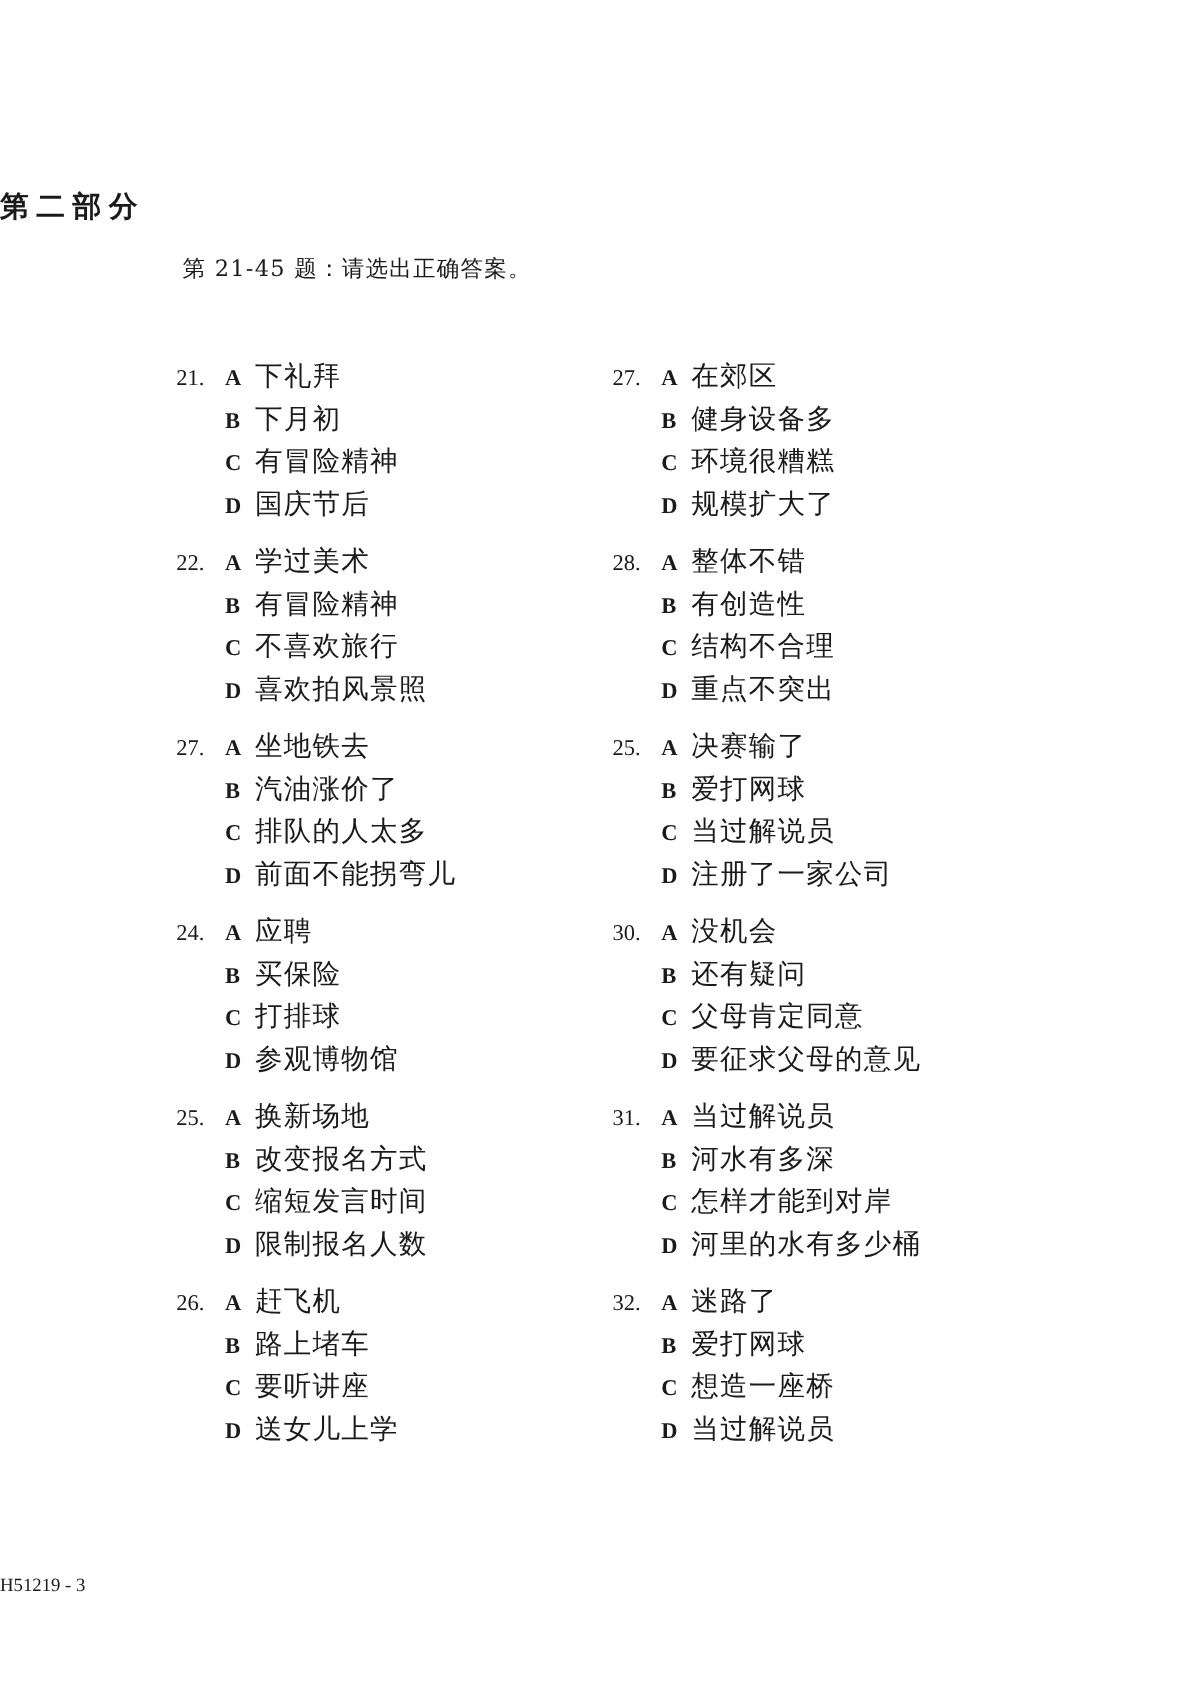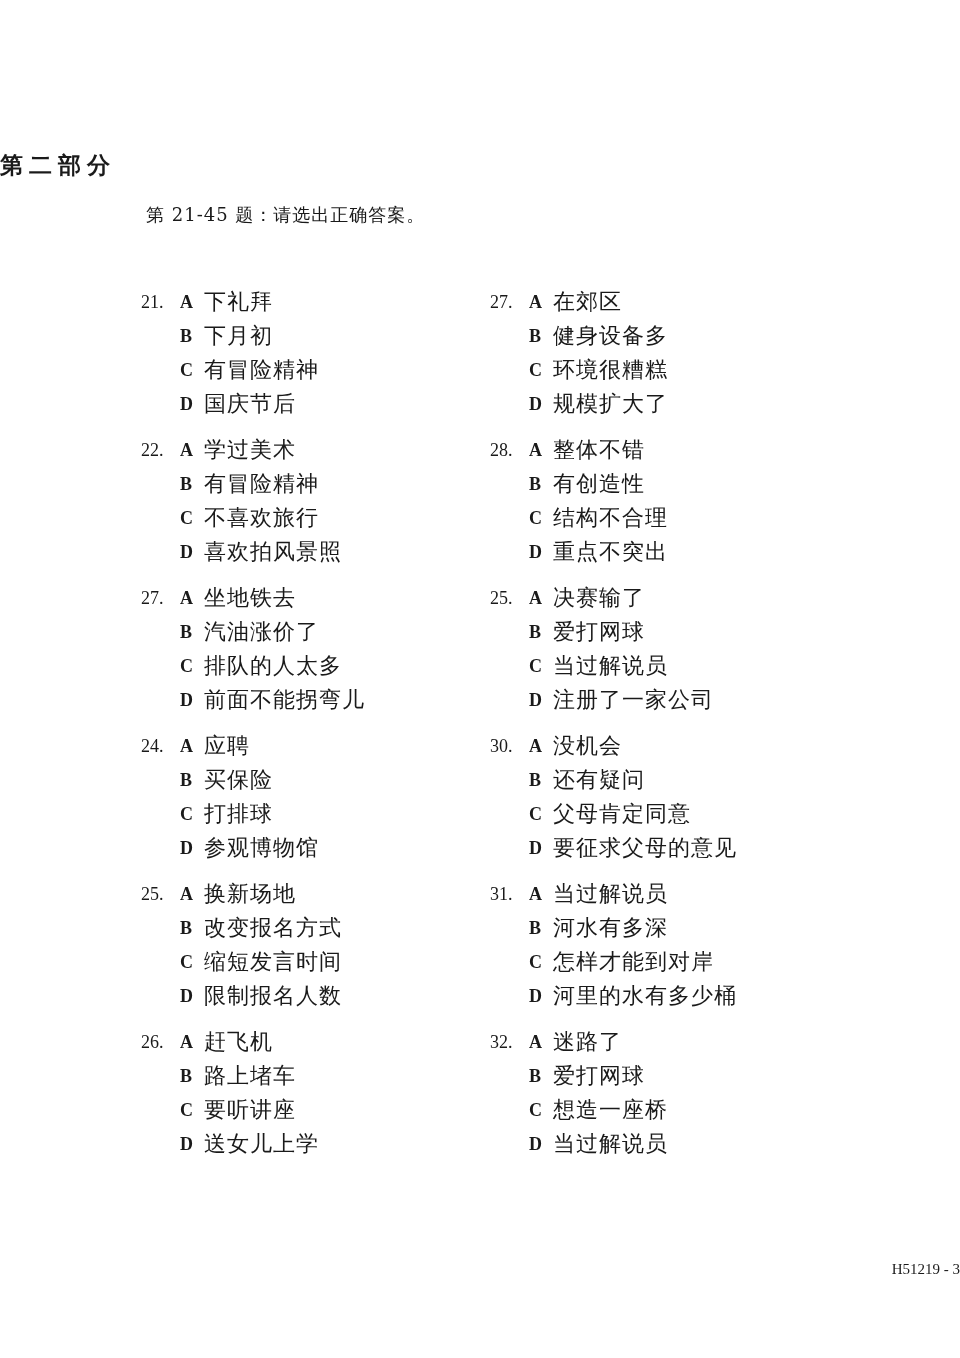--- a/index.html
+++ b/index.html
@@ -75,21 +75,21 @@
     }
     .opt-0 { top: 0px; }
     .opt-1 { top: 34px; }
     .opt-2 { top: 68px; }
     .opt-3 { top: 102px; }
     .footer {
       position: absolute;
       top: 1261px;
       left: 0;
       width: 960px;
-      text-align: right;
+      text-align: left;
       font-family: "Liberation Serif", serif;
       font-size: 15px;
     }
   </style>
 </head>
 <body>
 
 <div class="section-title">第二部分</div>
 <div class="instruction">第 21-45 题：请选出正确答案。</div>
 

